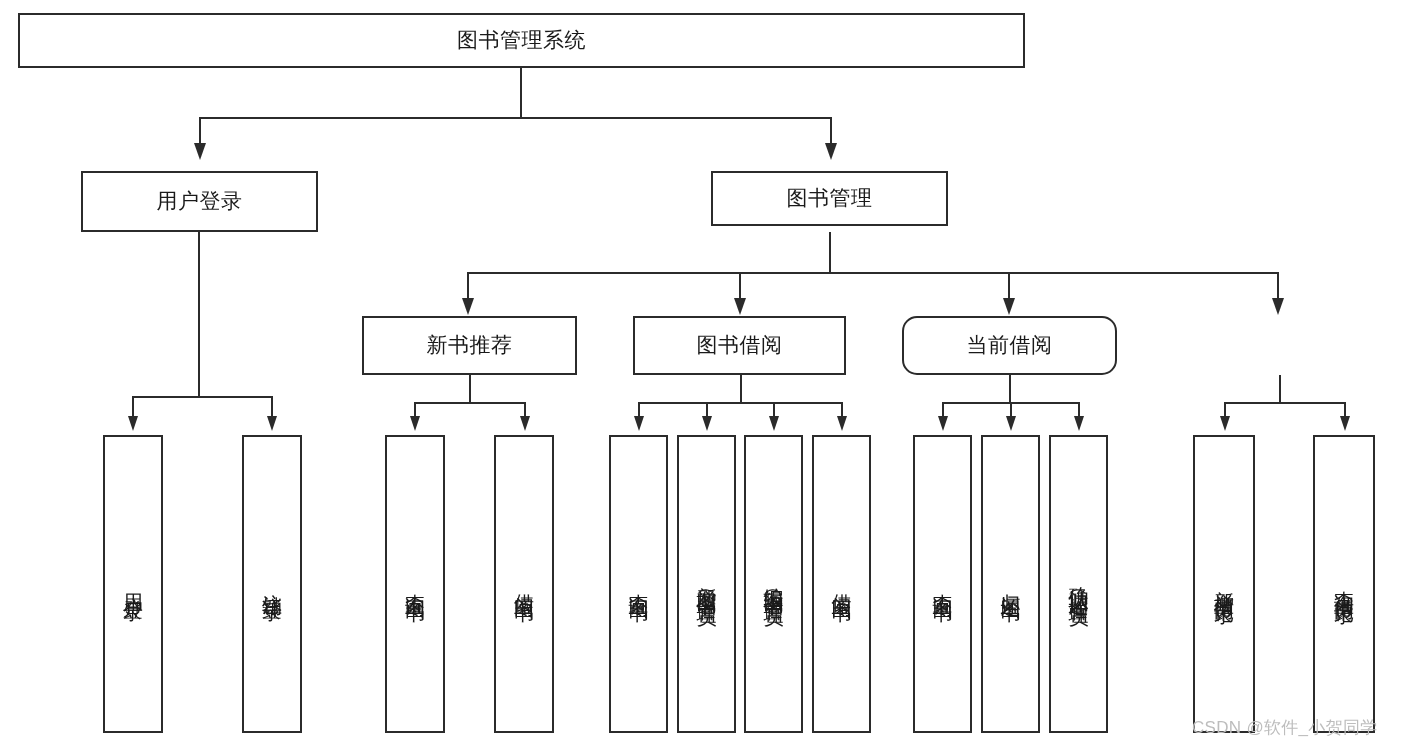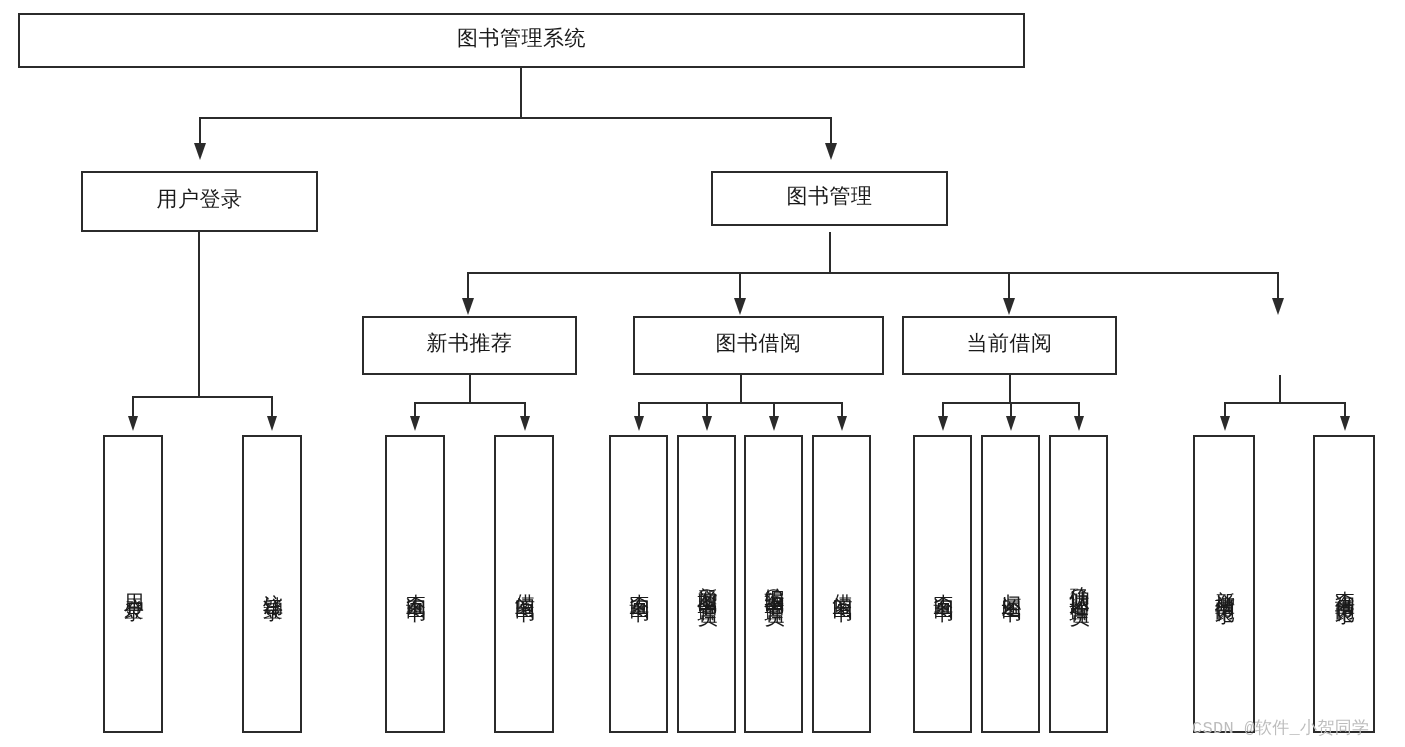--- a/index.html
+++ b/index.html
@@ -5,21 +5,21 @@
   html, body {
     margin: 0;
     padding: 0;
     background: #ffffff;
   }
   #canvas {
     position: relative;
     width: 1405px;
     height: 747px;
     background: #ffffff;
-    font-family: Liberation Mono, monospace;
+    font-family: Liberation Sans, sans-serif;
     overflow: hidden;
   }
   .node {
     position: absolute;
     box-sizing: border-box;
     border: 2.2px solid #2b2b2b;
     background: #ffffff;
     display: flex;
     align-items: center;
     justify-content: center;
@@ -104,24 +104,24 @@
   <div class="edge v" style="left:739px; top:272px; height:28px;"></div>
   <div class="arrow" style="left:733.5px; top:298px;"></div>
   <div class="edge v" style="left:1008px; top:272px; height:28px;"></div>
   <div class="arrow" style="left:1002.5px; top:298px;"></div>
   <div class="edge v" style="left:1277px; top:272px; height:28px;"></div>
   <div class="arrow" style="left:1271.5px; top:298px;"></div>
 
   <div class="node lvl3" style="left:362px; top:316px; width:215px; height:59px;">
     <span class="label">新书推荐</span>
   </div>
-  <div class="node lvl3" style="left:633px; top:316px; width:251px; height:59px;">
+  <div class="node lvl3" style="left:633px; top:316px; width:213px; height:59px;">
     <span class="label">图书借阅</span>
   </div>
-  <div class="node lvl3" style="left:902px; top:316px; width:215px; height:59px;">
+  <div class="node lvl3" style="left:902px; top:316px; width:215px; height:59px;border-radius:15px;">
     <span class="label">当前借阅</span>
   </div>
 
   <div class="edge v" style="left:469px; top:375px; height:29px;"></div>
   <div class="edge h" style="left:414px; top:402px; width:110px; height:2.2px;"></div>
   <div class="edge v" style="left:414px; top:402px; height:16px;"></div>
   <div class="arrow small" style="left:409.5px; top:416px;"></div>
   <div class="edge v" style="left:524px; top:402px; height:16px;"></div>
   <div class="arrow small" style="left:519.5px; top:416px;"></div>
 

